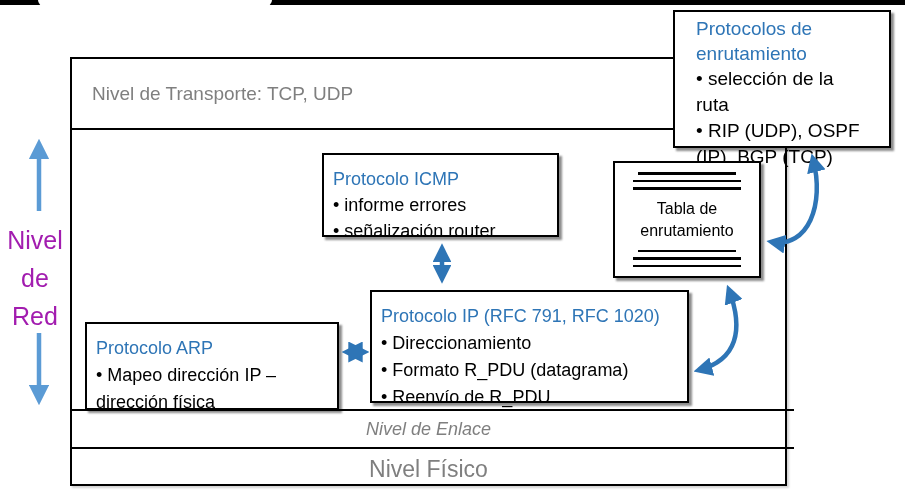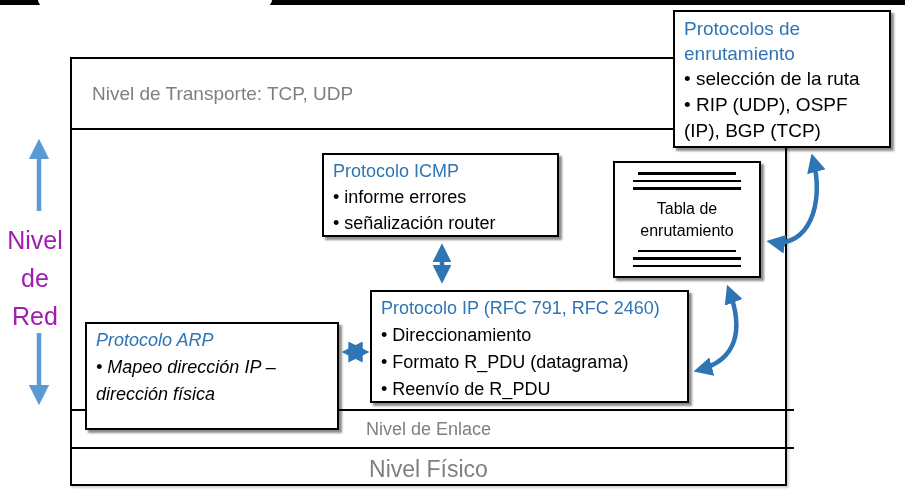--- a/index.html
+++ b/index.html
@@ -45,41 +45,41 @@
     display: flex; align-items: center;
     color: #7f7f7f;
     font-size: 19px;
     text-align: center;
   }
   .transport-band {
     left: 70px; top: 59px; width: 717px; height: 69px;
     padding-left: 22px;
     justify-content: flex-start;
   }
-  .enlace-band { left: 70px; top: 411px; width: 717px; height: 36px; justify-content: center; font-size: 18px; }
+  .enlace-band { left: 70px; top: 411px; width: 717px; height: 36px; justify-content: center; font-size: 18px; font-style: italic; }
   .fisico-band { left: 70px; top: 449px; width: 717px; height: 40px; justify-content: center; font-size: 23px; border-radius: 15px; }
 
   
   .pbox {
     position: absolute;
     background: #fff;
     border: 2px solid #000;
     box-shadow: 3px 3px 2px rgba(0,0,0,0.45);
-    padding: 3px 9px;
+    padding: 11px 9px;
     line-height: 26px;
     font-size: 18px;
     color: #000;
   }
   .pbox .ptitle { color: #2E75B6; }
   .box-icmp { left: 322px; top: 153px; width: 237px; height: 84px; }
   .box-ip   { left: 370px; top: 290px; width: 319px; height: 113px; line-height: 27px; }
-  .box-arp  { left: 85px;  top: 322px; width: 254px; height: 108px;  line-height: 27px; font-style: italic; }
+  .box-arp  { left: 85px;  top: 322px; width: 254px; height: 88px;  line-height: 27px; }
   .box-routing {
     left: 673px; top: 10px; width: 218px; height: 138px;
-    font-size: 19px; line-height: 26px; padding: 4px 9px;
+    font-size: 19px; line-height: 26px; padding: 4px 21px;
   }
   .box-routing .ptitle { line-height: 25px; }
   
   .box-table {
     left: 613px; top: 161px; width: 148px; height: 117px;
     display: flex; flex-direction: column; justify-content: space-between;
     padding: 9px 18px;
     font-size: 16px; line-height: 22px;
     text-align: center;
   }
@@ -128,21 +128,21 @@
     <div>Red</div>
   </div>
 
   <div class="pbox box-icmp">
     <div class="ptitle">Protocolo ICMP</div>
     <div>• informe errores</div>
     <div>• señalización router</div>
   </div>
 
   <div class="pbox box-ip">
-    <div class="ptitle">Protocolo IP (RFC 791, RFC 2460)</div>
+    <div class="ptitle">Protocolo IP (RFC 791, RFC 1020)</div>
     <div>• Direccionamiento</div>
     <div>• Formato R_PDU (datagrama)</div>
     <div>• Reenvío de R_PDU</div>
   </div>
 
   <div class="pbox box-arp">
     <div class="ptitle">Protocolo ARP</div>
     <div>• Mapeo dirección IP – dirección física</div>
   </div>
 

